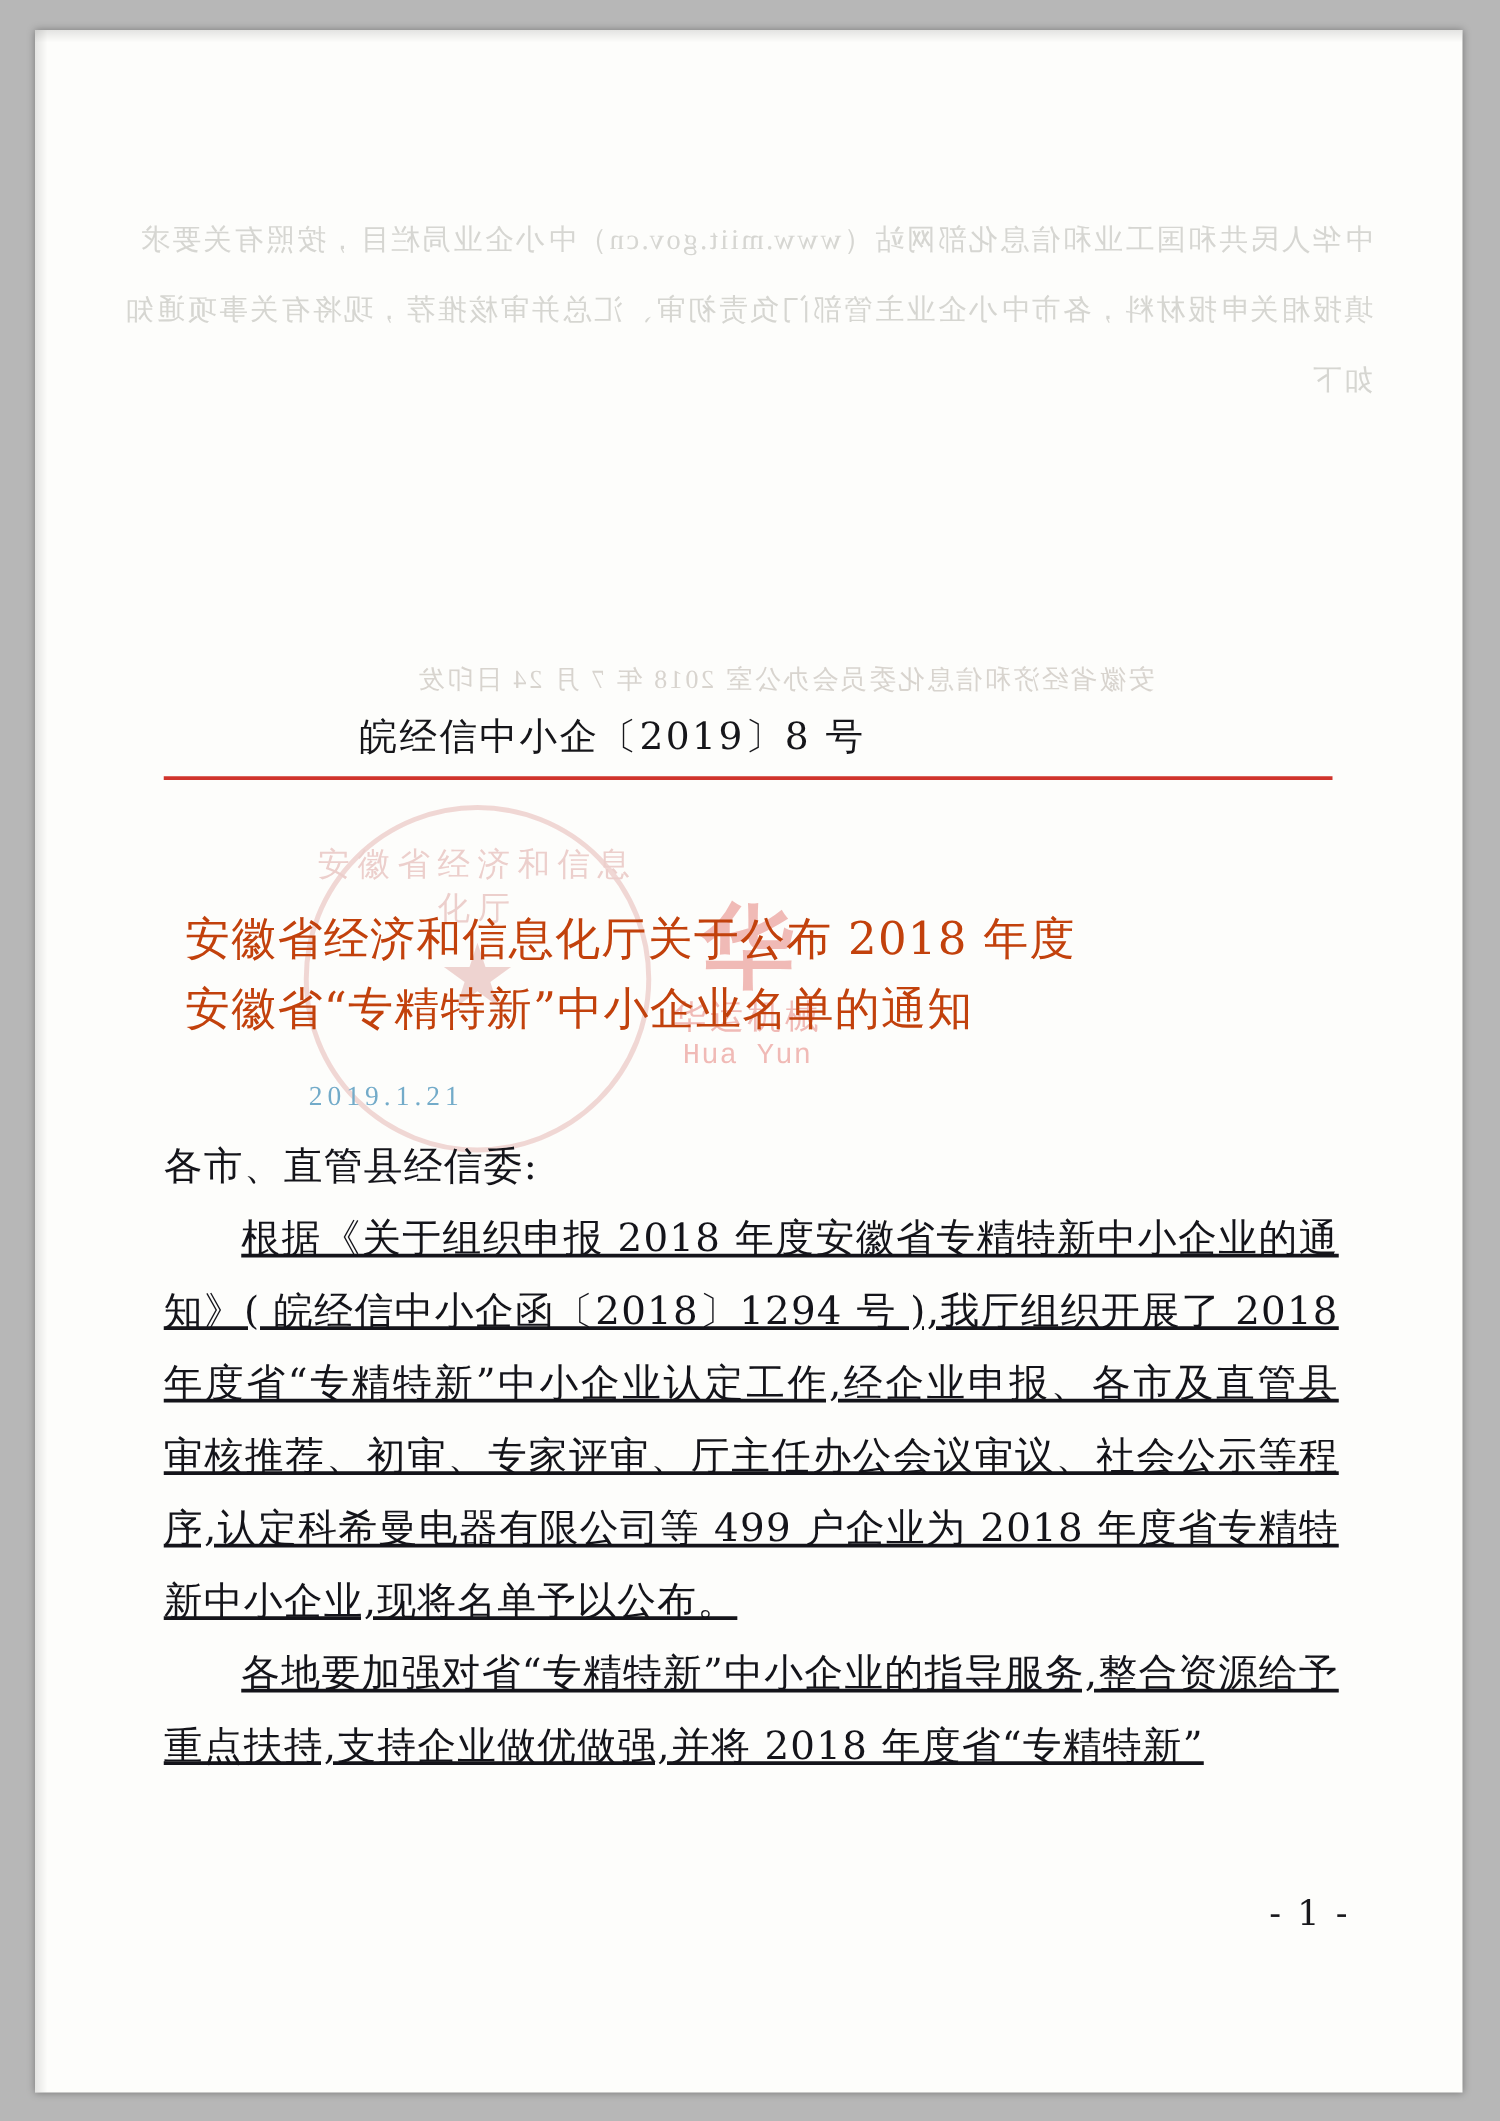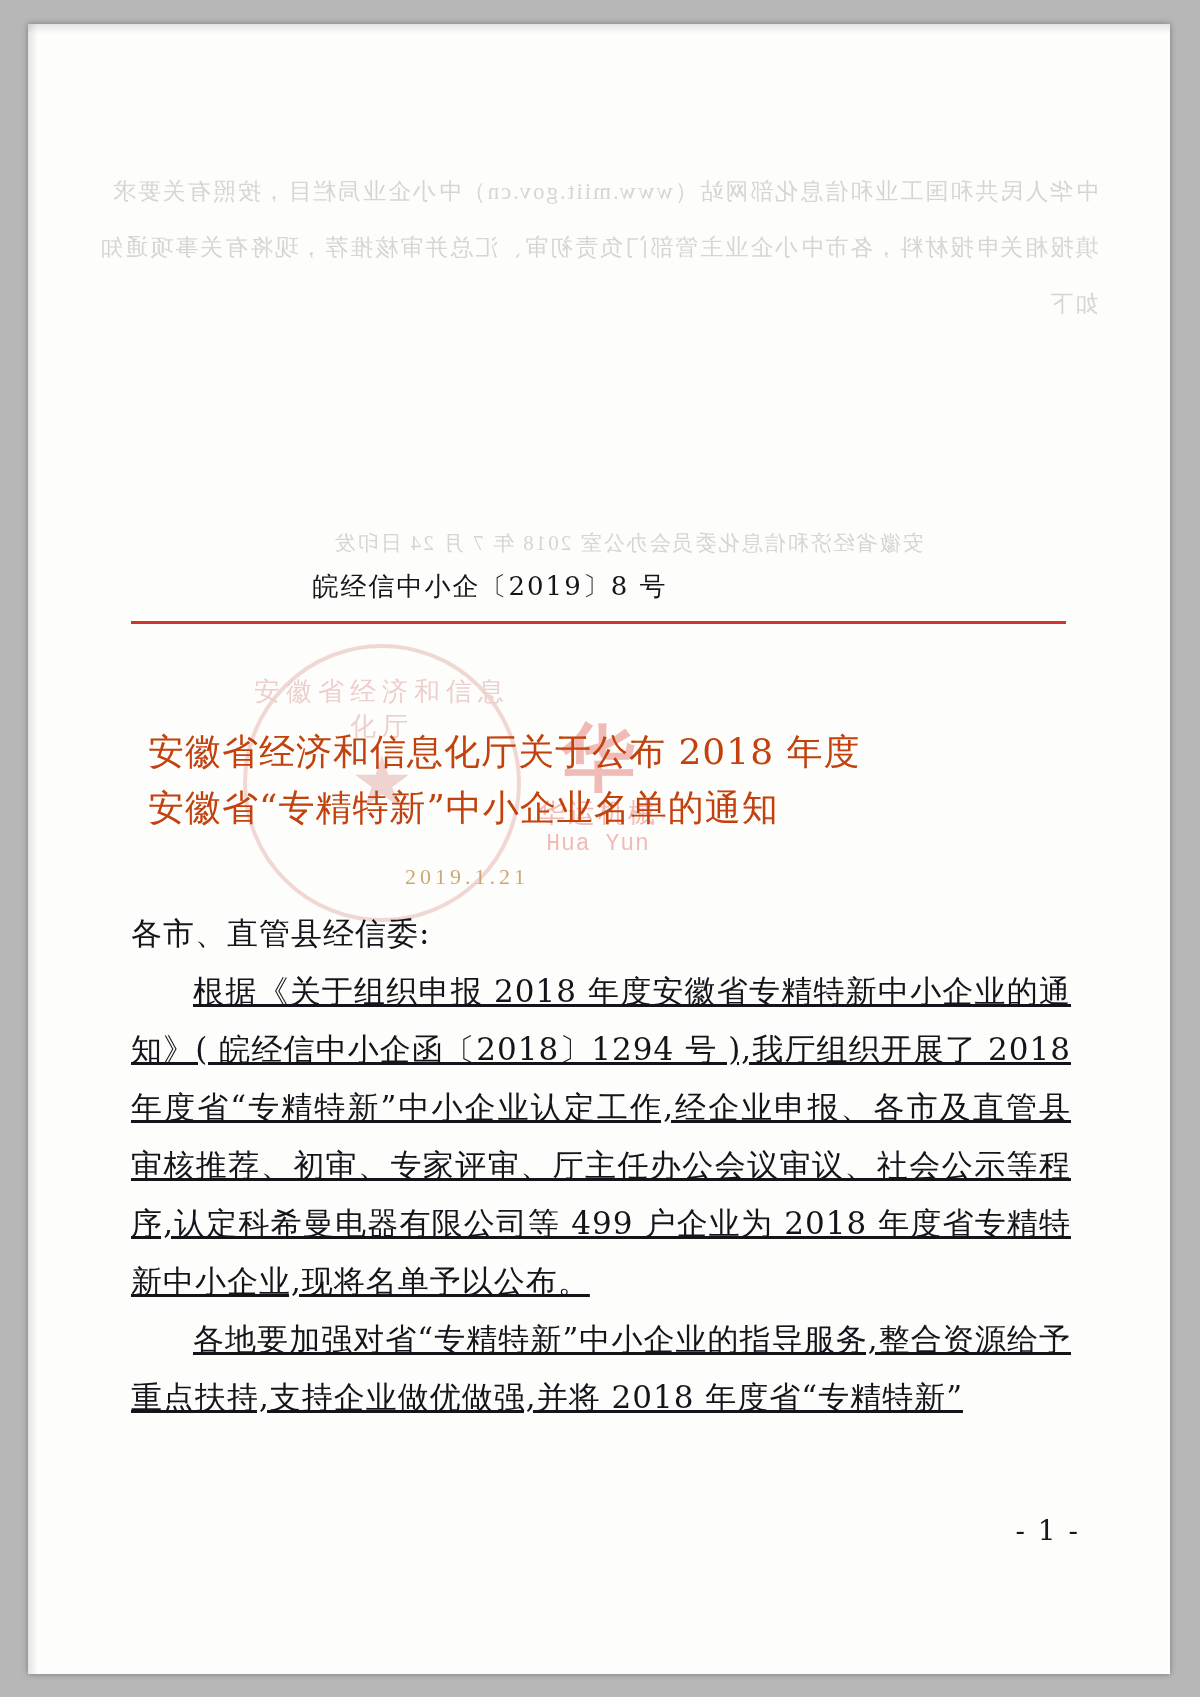--- a/index.html
+++ b/index.html
@@ -74,21 +74,21 @@
     text-shadow: 0 0 1px #c8261f;
     white-space: nowrap;
   }
 
   .docnum {
     position: absolute;
     left: 0;
     top: 545px;
     width: 924px;
     text-align: center;
-    font-size: 26px;
+    font-size: 30px;
     letter-spacing: 2px;
     color: #16161a;
     font-family: "DejaVu Serif", serif;
   }
 
   .redline {
     position: absolute;
     left: 103px;
     top: 597px;
     width: 935px;
@@ -119,24 +119,24 @@
     position: absolute;
     left: 0; top: 26px;
     width: 100%;
     text-align: center;
     color: #dfaaa6;
     font-size: 26px;
     letter-spacing: 6px;
   }
   .seal-bottom {
     position: absolute;
-    left: 12px; bottom: 28px;
+    left: 0; bottom: 28px;
     width: 100%;
-    text-align: right;
-    color: #a16207;
+    text-align: left;
+    color: #0369a1;
     font-size: 22px;
     letter-spacing: 4px;
   }
 
   .watermark {
     position: absolute;
     left: 470px;
     top: 700px;
     width: 200px;
     text-align: center;

